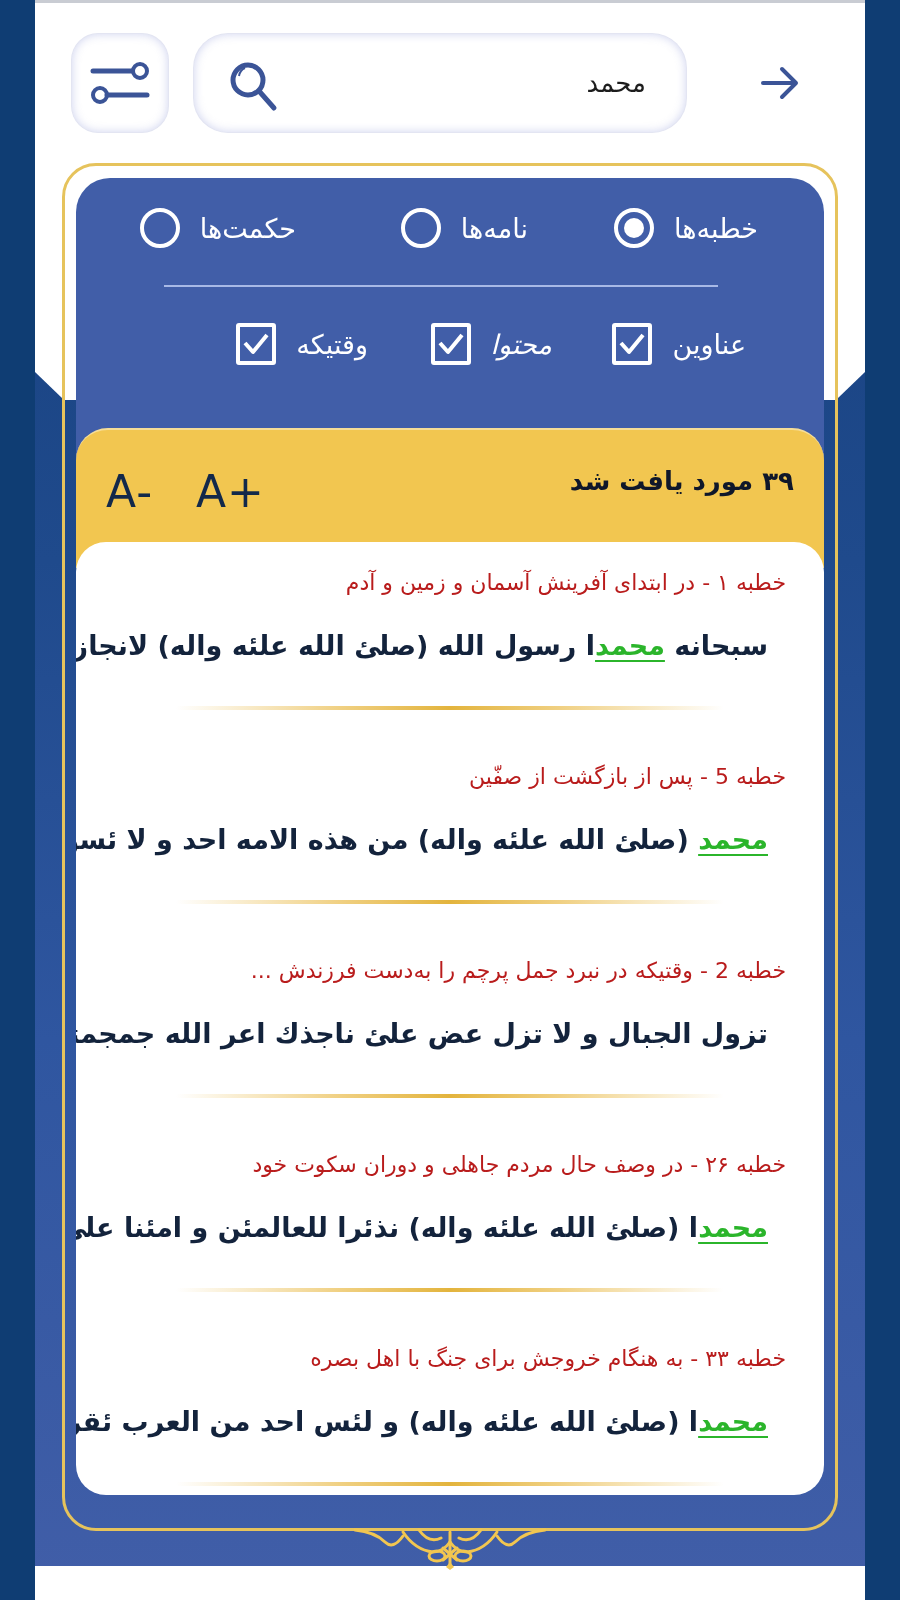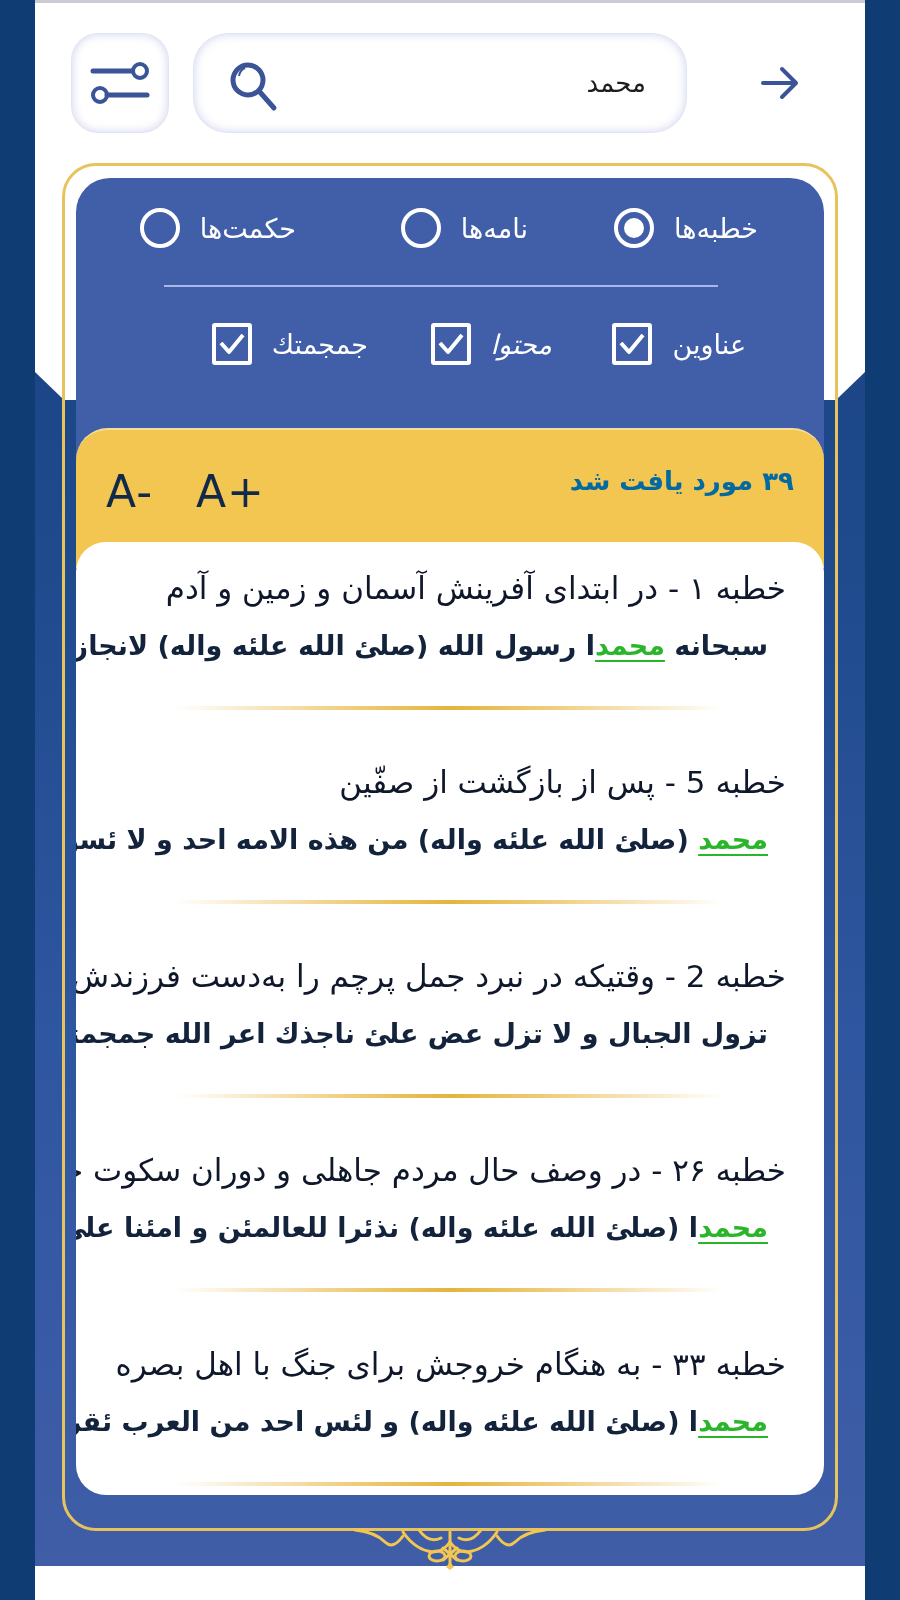--- a/index.html
+++ b/index.html
@@ -81,41 +81,41 @@
   }
 
   
   .results-header {
     position: absolute; left: 76px; top: 428px; width: 748px; height: 140px;
     background: #f2c650; border-radius: 32px 32px 0 0;
     border-top: 2px solid #f6dd97;
   }
   .results-count {
     position: absolute; right: 30px; top: 36px; font-size: 26px; font-weight: bold;
-    color: #0369a1; direction: rtl;
+    color: #0f172a; direction: rtl;
   }
   .font-ctrl {
     position: absolute; top: 36px; font-size: 44px; color: #13294a;
     font-family: "DejaVu Sans", sans-serif; letter-spacing: 1px;
   }
   .font-minus { left: 30px; }
   .font-plus { left: 120px; }
 
   
   .results-card {
     position: absolute; left: 76px; top: 542px; width: 748px; height: 953px;
     background: #ffffff; border-radius: 30px;
     overflow: hidden;
   }
   .result-item {
     position: absolute; left: 0; width: 100%; height: 194px;
   }
   .result-title {
     position: absolute; right: 38px; top: 28px;
-    font-size: 31px; color: #0f172a; direction: rtl; white-space: nowrap;
+    font-size: 22px; color: #b91c1c; direction: rtl; white-space: nowrap;
   }
   .result-snippet {
     position: absolute; right: 56px; top: 88px;
     font-size: 27px; font-weight: bold; color: #13233c; direction: rtl; white-space: nowrap;
   }
   .hl { color: #2bb52b; text-decoration: underline; text-decoration-color: #2bb52b; text-underline-offset: 5px; }
   .result-divider {
     position: absolute; left: 100px; top: 164px; width: 548px; height: 4px;
     background: linear-gradient(90deg, rgba(240,208,130,0) 0%, #f0d082 30%, #e3b43d 50%, #f0d082 70%, rgba(240,208,130,0) 100%);
     border-radius: 2px;
@@ -190,21 +190,21 @@
   </div>
   <div class="opt" style="right:272px; top:145px;font-style:italic;">
     <span>محتوا</span>
     <span class="checkbox">
       <svg width="28" height="24" viewBox="0 0 28 24">
           <polyline points="3,11 11,20 25,3" fill="none" stroke="#fff" stroke-width="4" stroke-linejoin="round"></polyline>
         </svg>
     </span>
   </div>
   <div class="opt" style="right:456px; top:145px;">
-    <span>جمجمتك</span>
+    <span>وقتیکه</span>
     <span class="checkbox">
       <svg width="28" height="24" viewBox="0 0 28 24">
           <polyline points="3,11 11,20 25,3" fill="none" stroke="#fff" stroke-width="4" stroke-linejoin="round"></polyline>
         </svg>
     </span>
   </div>
 </div>
 
 <div class="results-header">
   <span class="results-count">۳۹ مورد یافت شد</span>

